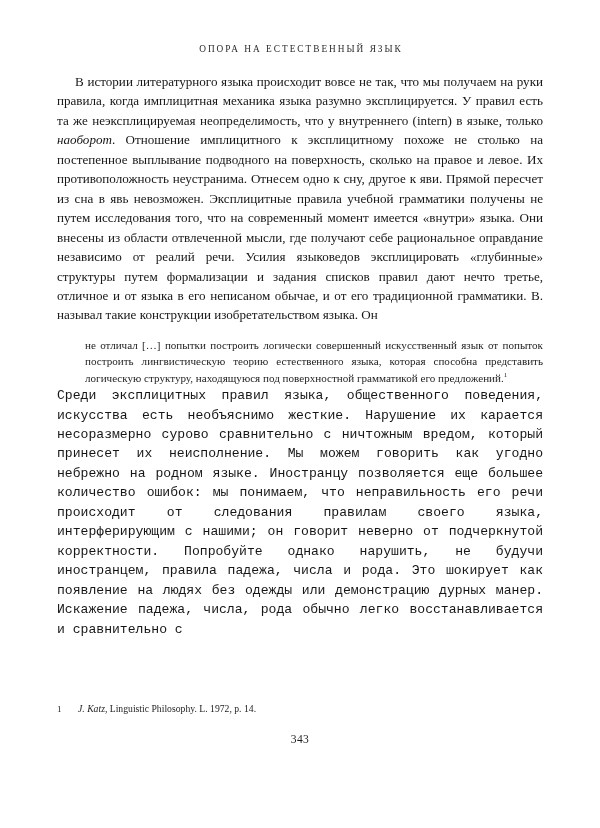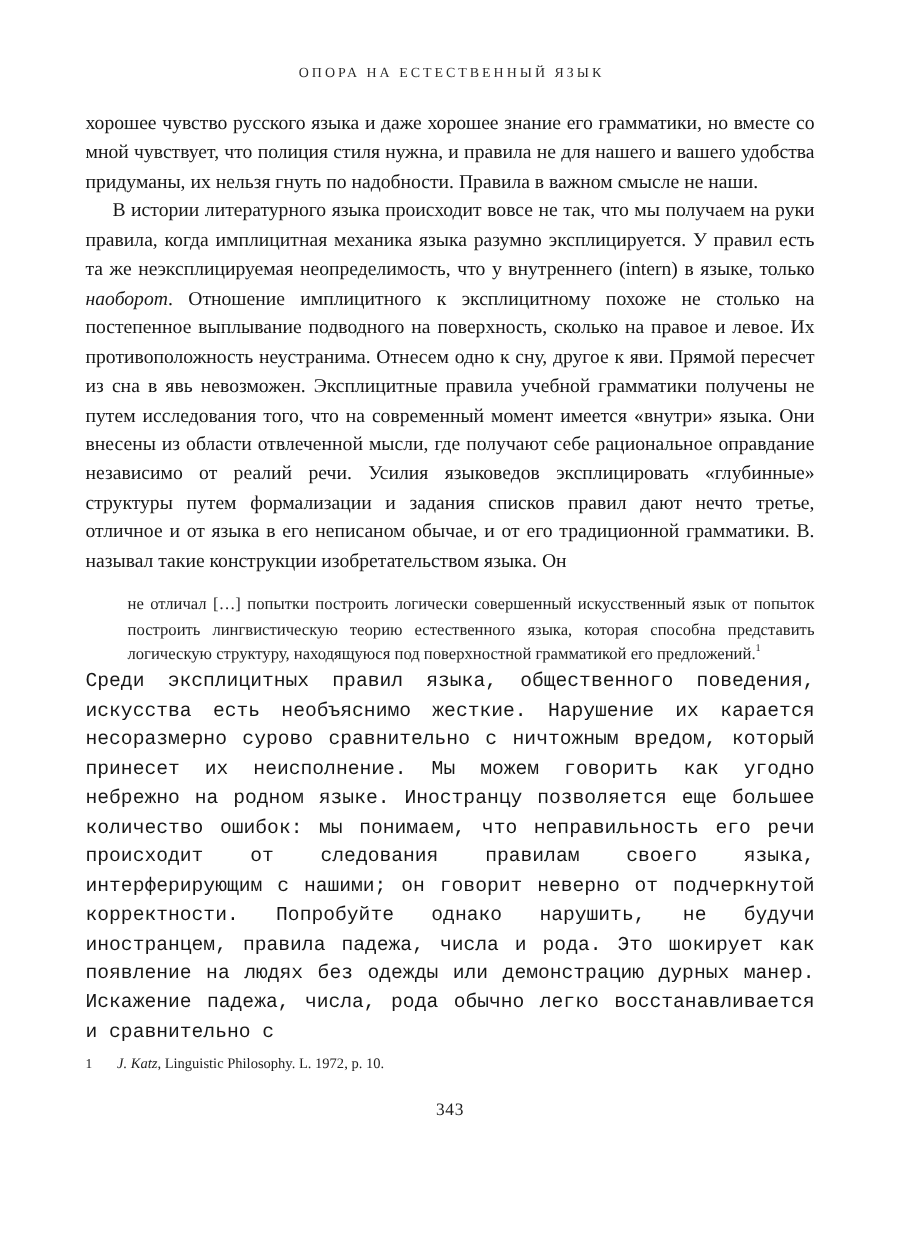--- a/index.html
+++ b/index.html
@@ -124,32 +124,31 @@
 </style>
 </head>
 <body>
 
 <div class="page">
 
   <div class="running-head">ОПОРА НА ЕСТЕСТВЕННЫЙ ЯЗЫК</div>
 
   <div class="textblock">
 
-    <p class="body">хорошее чувство русского языка и даже хорошее знание его грамматики, но вместе со мной чувствует, что полиция стиля нужна, и правила не для нашего и вашего удобства придуманы, их нельзя гнуть по надобности. Правила в важном смысле не наши.</p>
 
     <p class="body indent"><span>В истории литературного языка происходит вовсе не так, что мы получаем на руки правила, когда имплицитная механика языка разумно эксплицируется. У правил есть та же неэксплицируемая неопределимость, что у внутреннего (intern) в языке, только </span><em class="ital">наоборот</em><span>. Отношение имплицитного к эксплицитному похоже не столько на постепенное выплывание подводного на поверхность, сколько на правое и левое. Их противоположность неустранима. Отнесем одно к сну, другое к яви. Прямой пересчет из сна в явь невозможен. Эксплицитные правила учебной грамматики получены не путем исследования того, что на современный момент имеется «внутри» языка. Они внесены из области отвлеченной мысли, где получают себе рациональное оправдание независимо от реалий речи. Усилия языковедов эксплицировать «глубинные» структуры путем формализации и задания списков правил дают нечто третье, отличное и от языка в его неписаном обычае, и от его традиционной грамматики. В. называл такие конструкции изобретательством языка. Он</span></p>
 
     <blockquote class="quote">
       <p><span>не отличал […] попытки построить логически совершенный искусственный язык от попыток построить лингвистическую теорию естественного языка, которая способна представить логическую структуру, находящуюся под поверхностной грамматикой его предложений.</span><sup class="fn-ref">1</sup></p>
     </blockquote>
 
     <p class="body after-quote">Среди эксплицитных правил языка, общественного поведения, искусства есть необъяснимо жесткие. Нарушение их карается несоразмерно сурово сравнительно с ничтожным вредом, который принесет их неисполнение. Мы можем говорить как угодно небрежно на родном языке. Иностранцу позволяется еще большее количество ошибок: мы понимаем, что неправильность его речи происходит от следования правилам своего языка, интерферирующим с нашими; он говорит неверно от подчеркнутой корректности. Попробуйте однако нарушить, не будучи иностранцем, правила падежа, числа и рода. Это шокирует как появление на людях без одежды или демонстрацию дурных манер. Искажение падежа, числа, рода обычно легко восстанавливается и сравнительно с</p>
 
   </div>
 
   <div class="footnote">
     <span class="fn-num">1</span>
-    <span class="fn-text"><em class="ital">J. Katz</em><span>, Linguistic Philosophy. L. 1972, p. 10.</span></span>
+    <span class="fn-text"><em class="ital">J. Katz</em><span>, Linguistic Philosophy. L. 1972, p. 14.</span></span>
   </div>
 
   <div class="folio">343</div>
 
 </div>
 
 </body></html>

